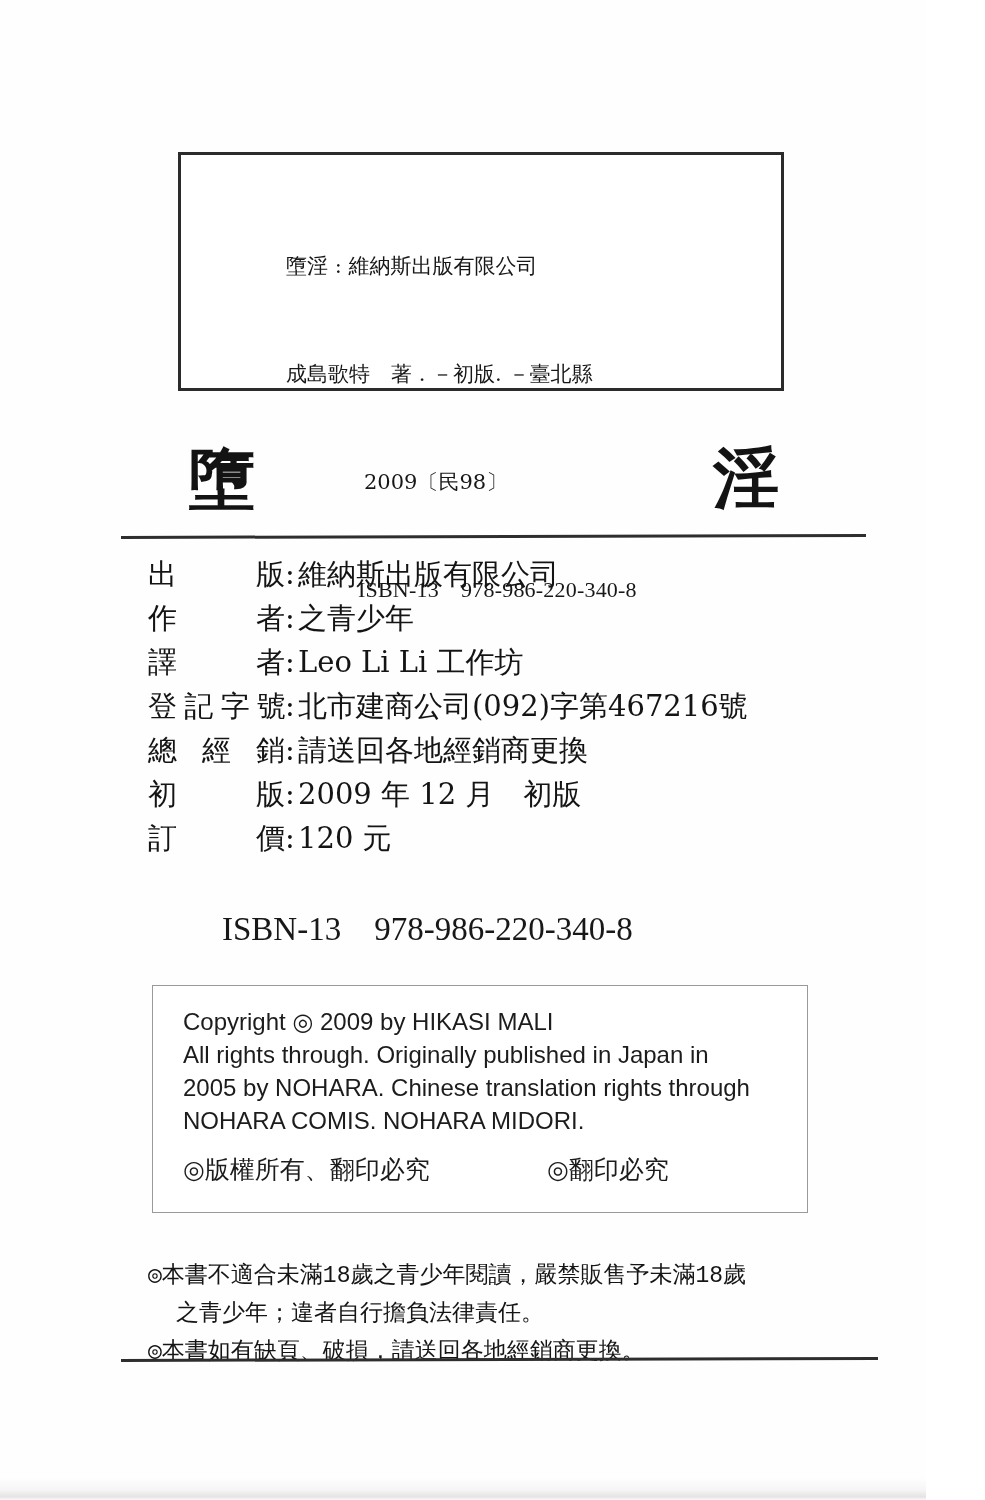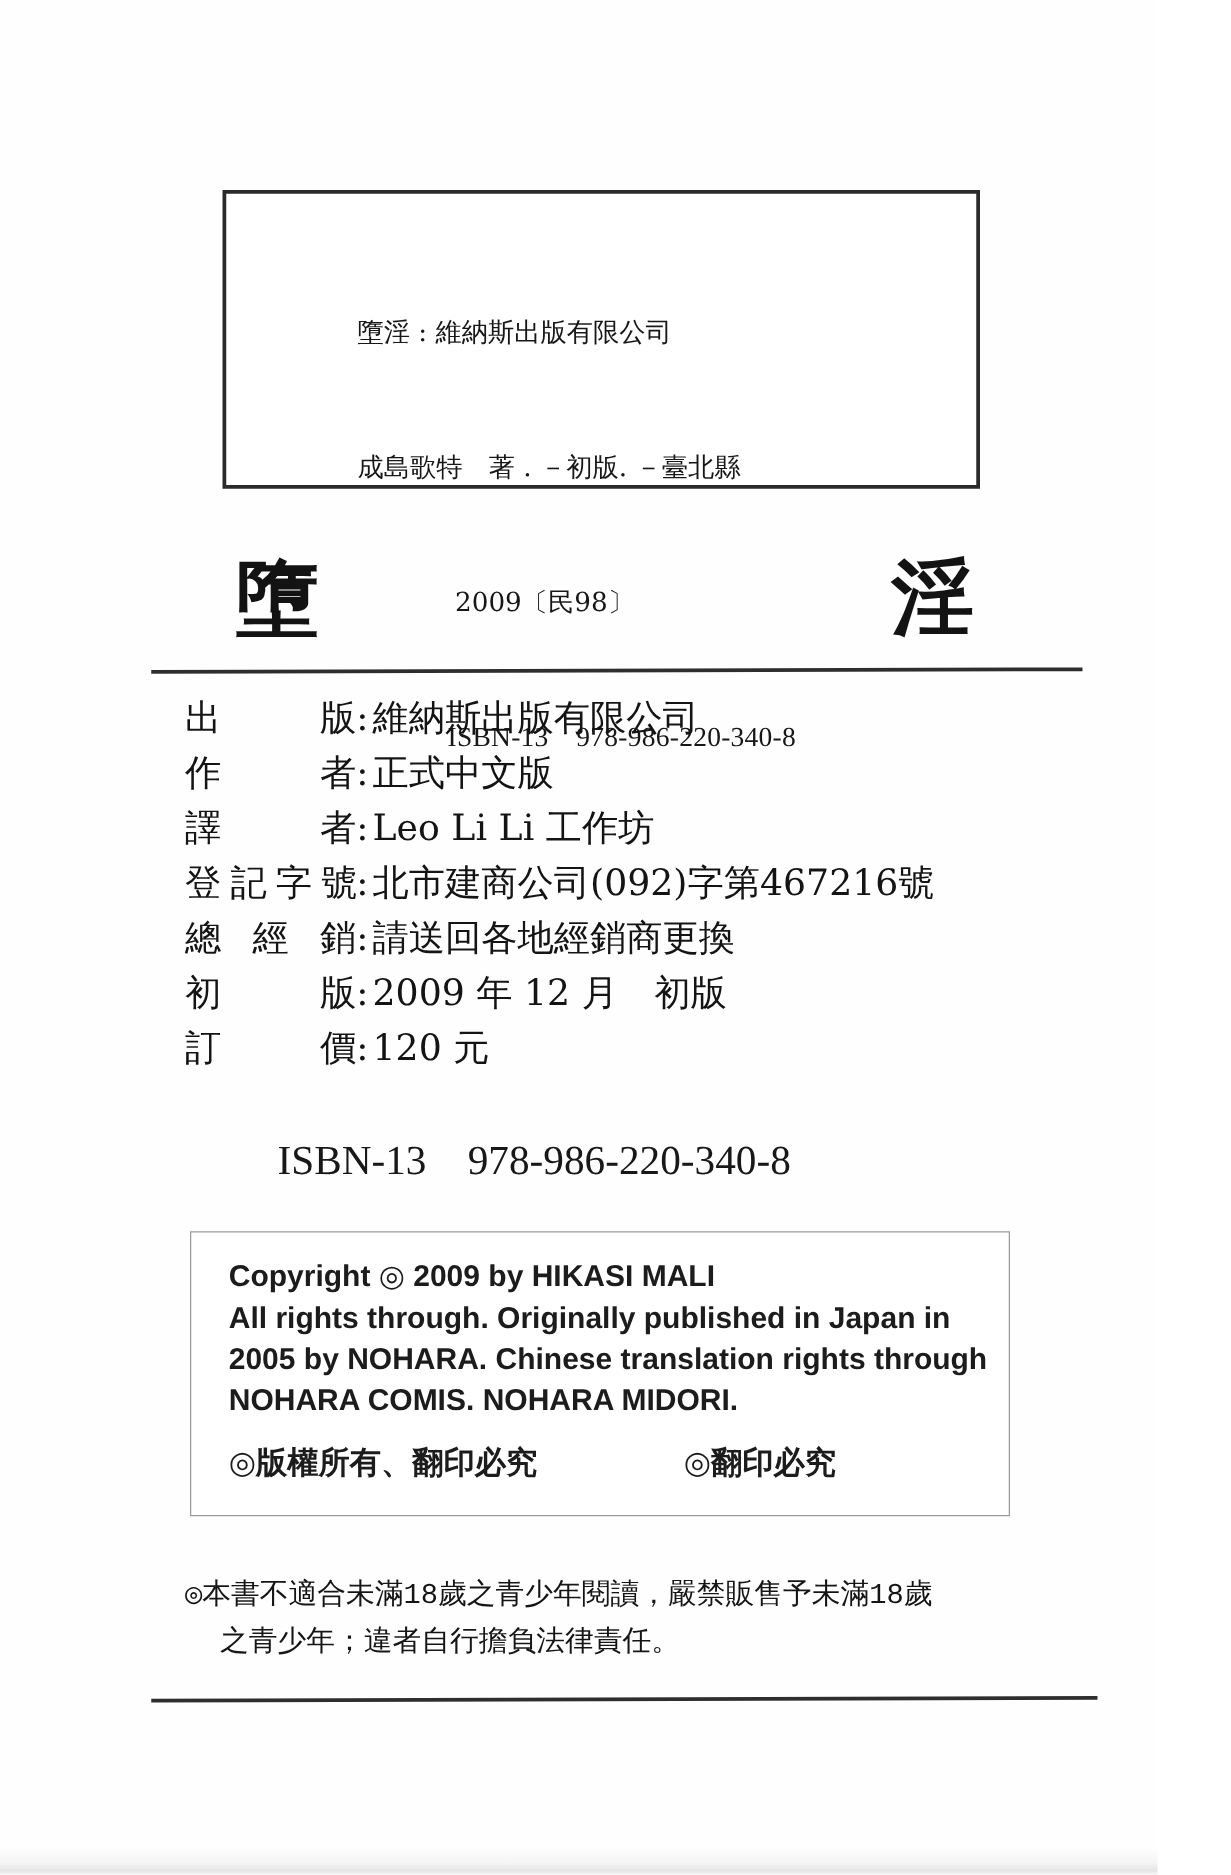--- a/index.html
+++ b/index.html
@@ -144,21 +144,20 @@
   
   .copy-box {
     position: absolute;
     left: 152px;
     top: 985px;
     width: 656px;
     height: 228px;
     border: 1.5px solid #9a9a9a;
     box-sizing: border-box;
     background: #fff;
-    font-weight: bold;
   }
   .copy-en {
     position: absolute;
     left: 30px;
     top: 19px;
     width: 610px;
     font-family: "Liberation Sans", "DejaVu Sans", sans-serif;
     font-size: 24px;
     line-height: 33px;
     color: #1c1c1c;
@@ -238,21 +237,21 @@
       <span class="credit-colon">:</span>
       <span class="credit-value">維納斯出版有限公司</span>
     </div>
 
     <div class="credit-row">
       <span class="credit-label spread-2">
         <span>作</span>
         <span>者</span>
       </span>
       <span class="credit-colon">:</span>
-      <span class="credit-value">正式中文版</span>
+      <span class="credit-value">之青少年</span>
     </div>
 
     <div class="credit-row">
       <span class="credit-label spread-2">
         <span>譯</span>
         <span>者</span>
       </span>
       <span class="credit-colon">:</span>
       <span class="credit-value">Leo Li Li 工作坊</span>
     </div>
@@ -309,19 +308,20 @@
     </div>
     <div class="copy-zh">
       <span class="zh-left">◎版權所有、翻印必究</span>
       <span class="zh-right">◎翻印必究</span>
     </div>
   </div>
 
   <div class="notices">
     <span class="notice-line">◎本書不適合未滿18歲之青少年閱讀，嚴禁販售予未滿18歲</span>
     <span class="notice-line cont">之青少年；違者自行擔負法律責任。</span>
+    <span class="notice-line">◎本書如有缺頁、破損，請送回各地經銷商更換。</span>
   </div>
 
   <div class="rule rule-bottom"></div>
 
   <div class="page-edge-shadow"></div>
 
 </div>
 
 </body></html>

